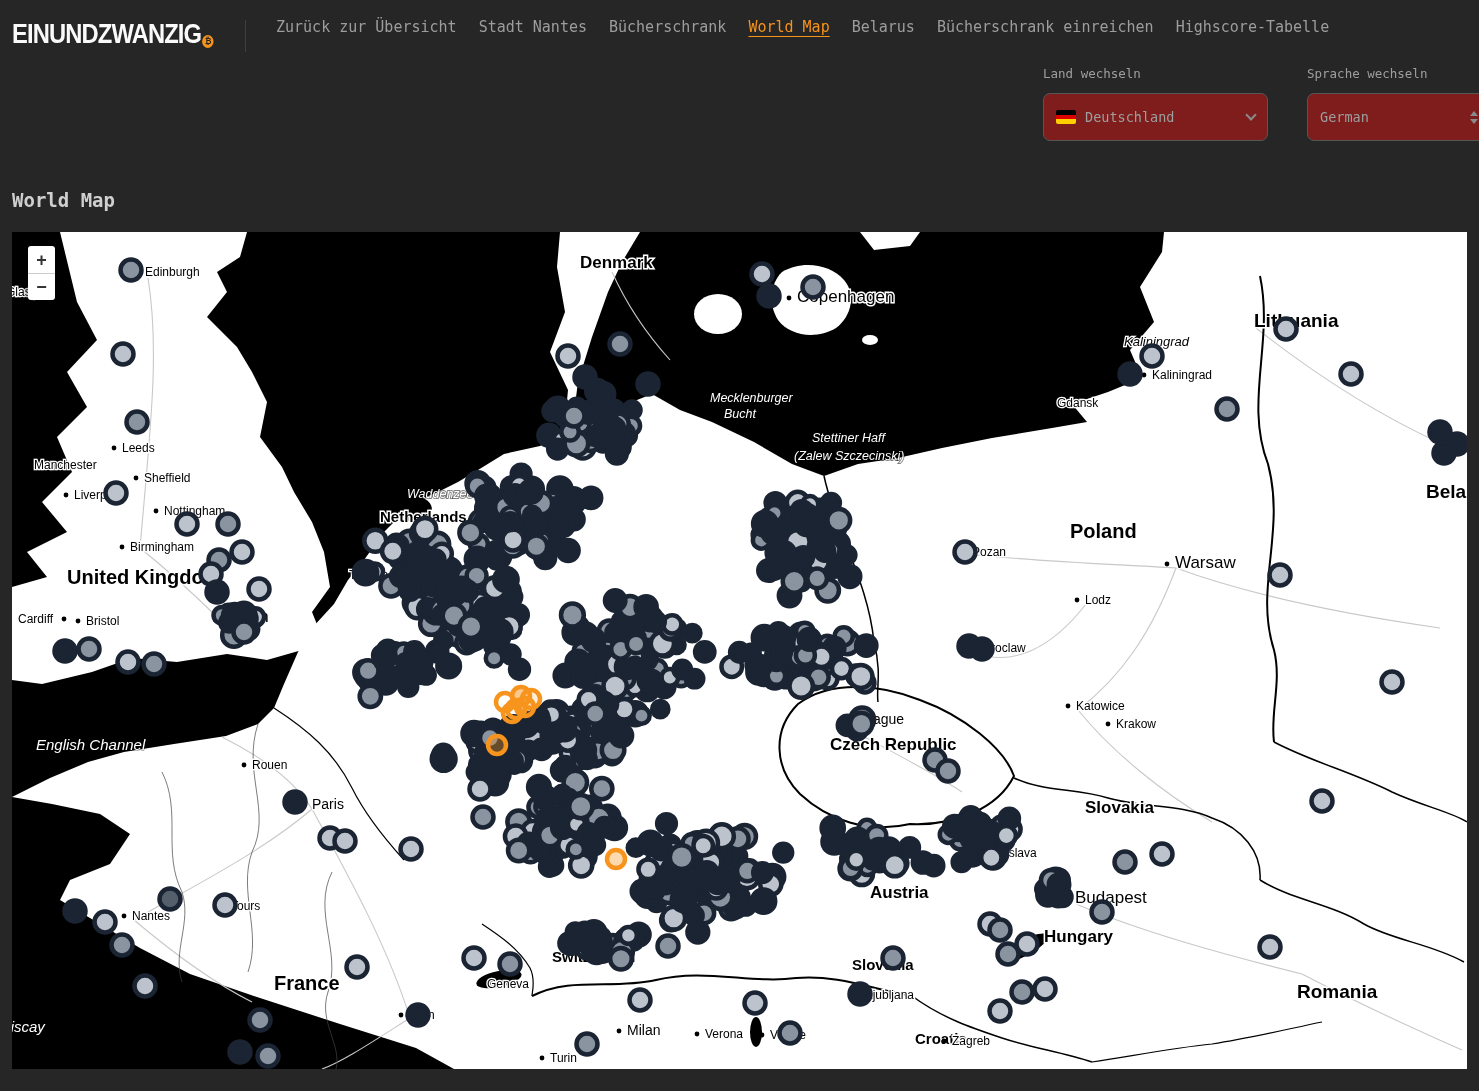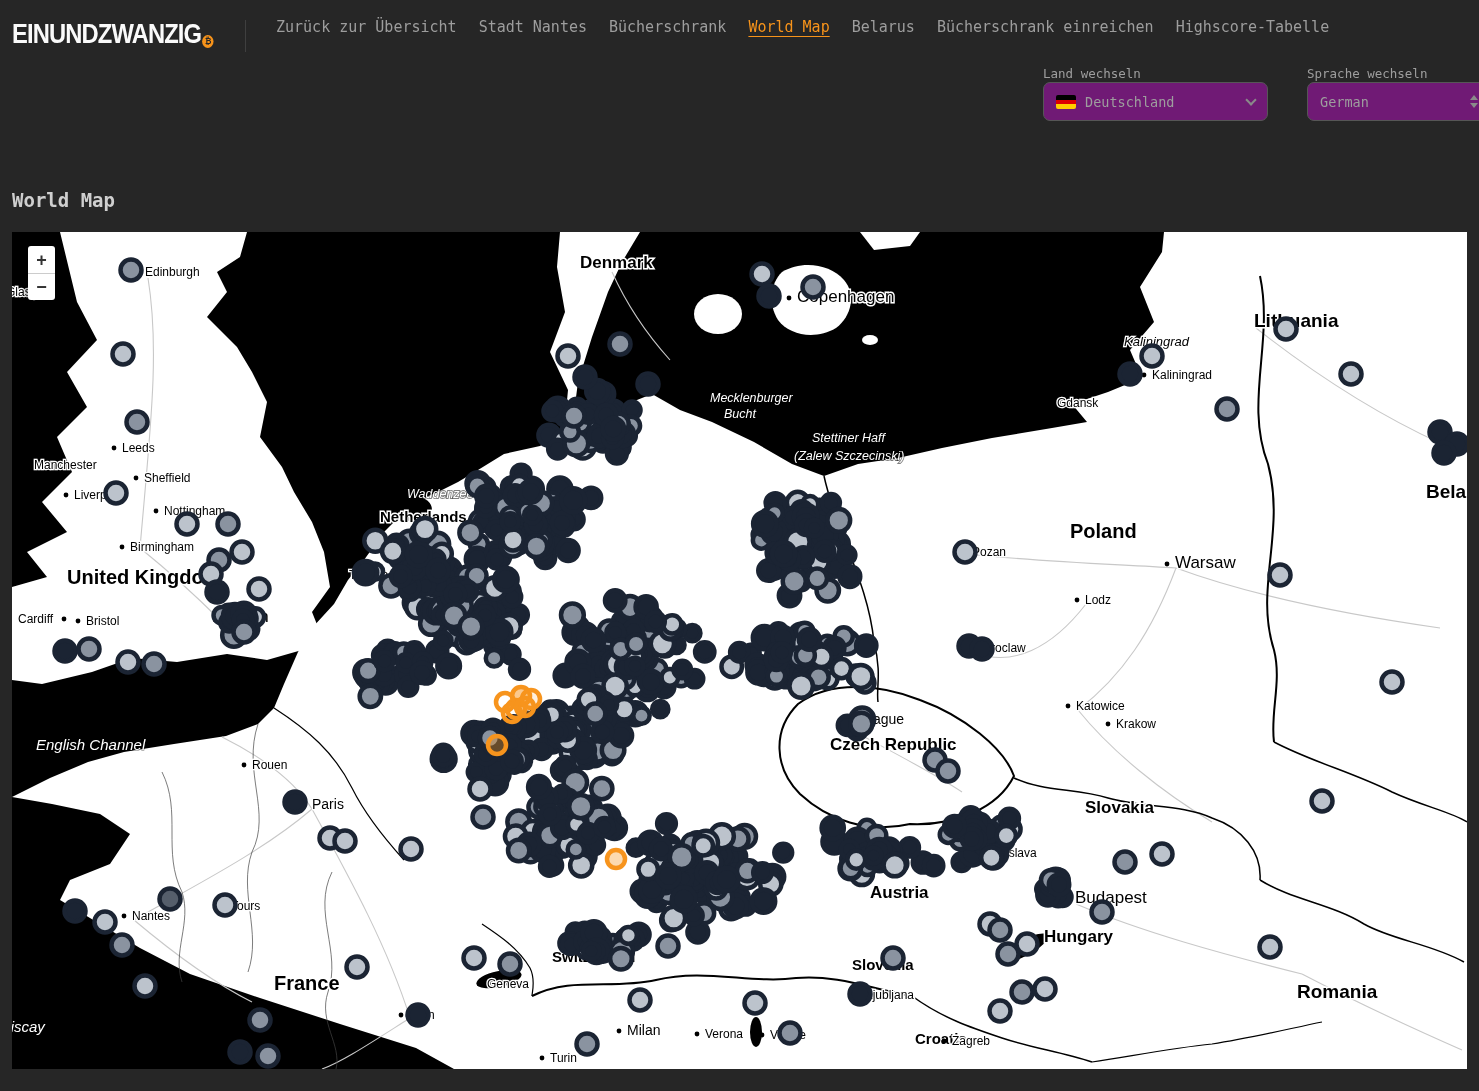--- a/index.html
+++ b/index.html
@@ -12,22 +12,22 @@
     white-space:nowrap; }
   .logo-badge { display:inline-block; width:13px; height:13px; border-radius:50%; background:#f7931a;
     color:#262626; font-size:9px; line-height:13px; text-align:center; font-weight:700; vertical-align:-1px;
     margin-left:1px; font-family:"DejaVu Sans",sans-serif; }
   .hdr-divider { position:absolute; left:245px; top:20px; width:1px; height:32px; background:#3f3f3f; }
   .nav { position:absolute; left:276px; top:18px; display:flex; gap:22px; font-size:15px; white-space:nowrap; }
   .nav a { color:#9d9d9d; text-decoration:none; }
   .nav a.active { color:#f7931a; text-decoration:underline; text-underline-offset:4px; }
 
   .ctrl-group { position:absolute; top:66px; }
-  .ctrl-label { color:#9e9e9e; font-size:12.5px; margin-bottom:1px; }
-  .select { height:39px; border:1px solid #565656; border-radius:7px; background:#701a75; color:#9e9e9e;
+  .ctrl-label { color:#9e9e9e; font-size:12.5px; margin-bottom:12px; }
+  .select { height:48px; border:1px solid #565656; border-radius:7px; background:#7f1d1d; color:#9e9e9e;
     font-size:13.5px; display:flex; align-items:center; padding:0 12px; gap:9px; cursor:pointer; }
   .flag-de { width:20px; height:14px; border-radius:2px; overflow:hidden; display:inline-block; flex:0 0 auto;
     background:linear-gradient(#000 33%, #dd0000 33%, #dd0000 66%, #ffce00 66%); }
   .chev-down { width:8px; height:8px; border-right:2px solid #8a8a8a; border-bottom:2px solid #8a8a8a;
     transform:rotate(45deg); margin-left:auto; margin-top:-4px; }
   .updown { margin-left:auto; display:flex; flex-direction:column; gap:3px; align-items:center; }
   .tri-up { width:0; height:0; border-left:4px solid transparent; border-right:4px solid transparent;
     border-bottom:5px solid #8a8a8a; }
   .tri-dn { width:0; height:0; border-left:4px solid transparent; border-right:4px solid transparent;
     border-top:5px solid #8a8a8a; }

